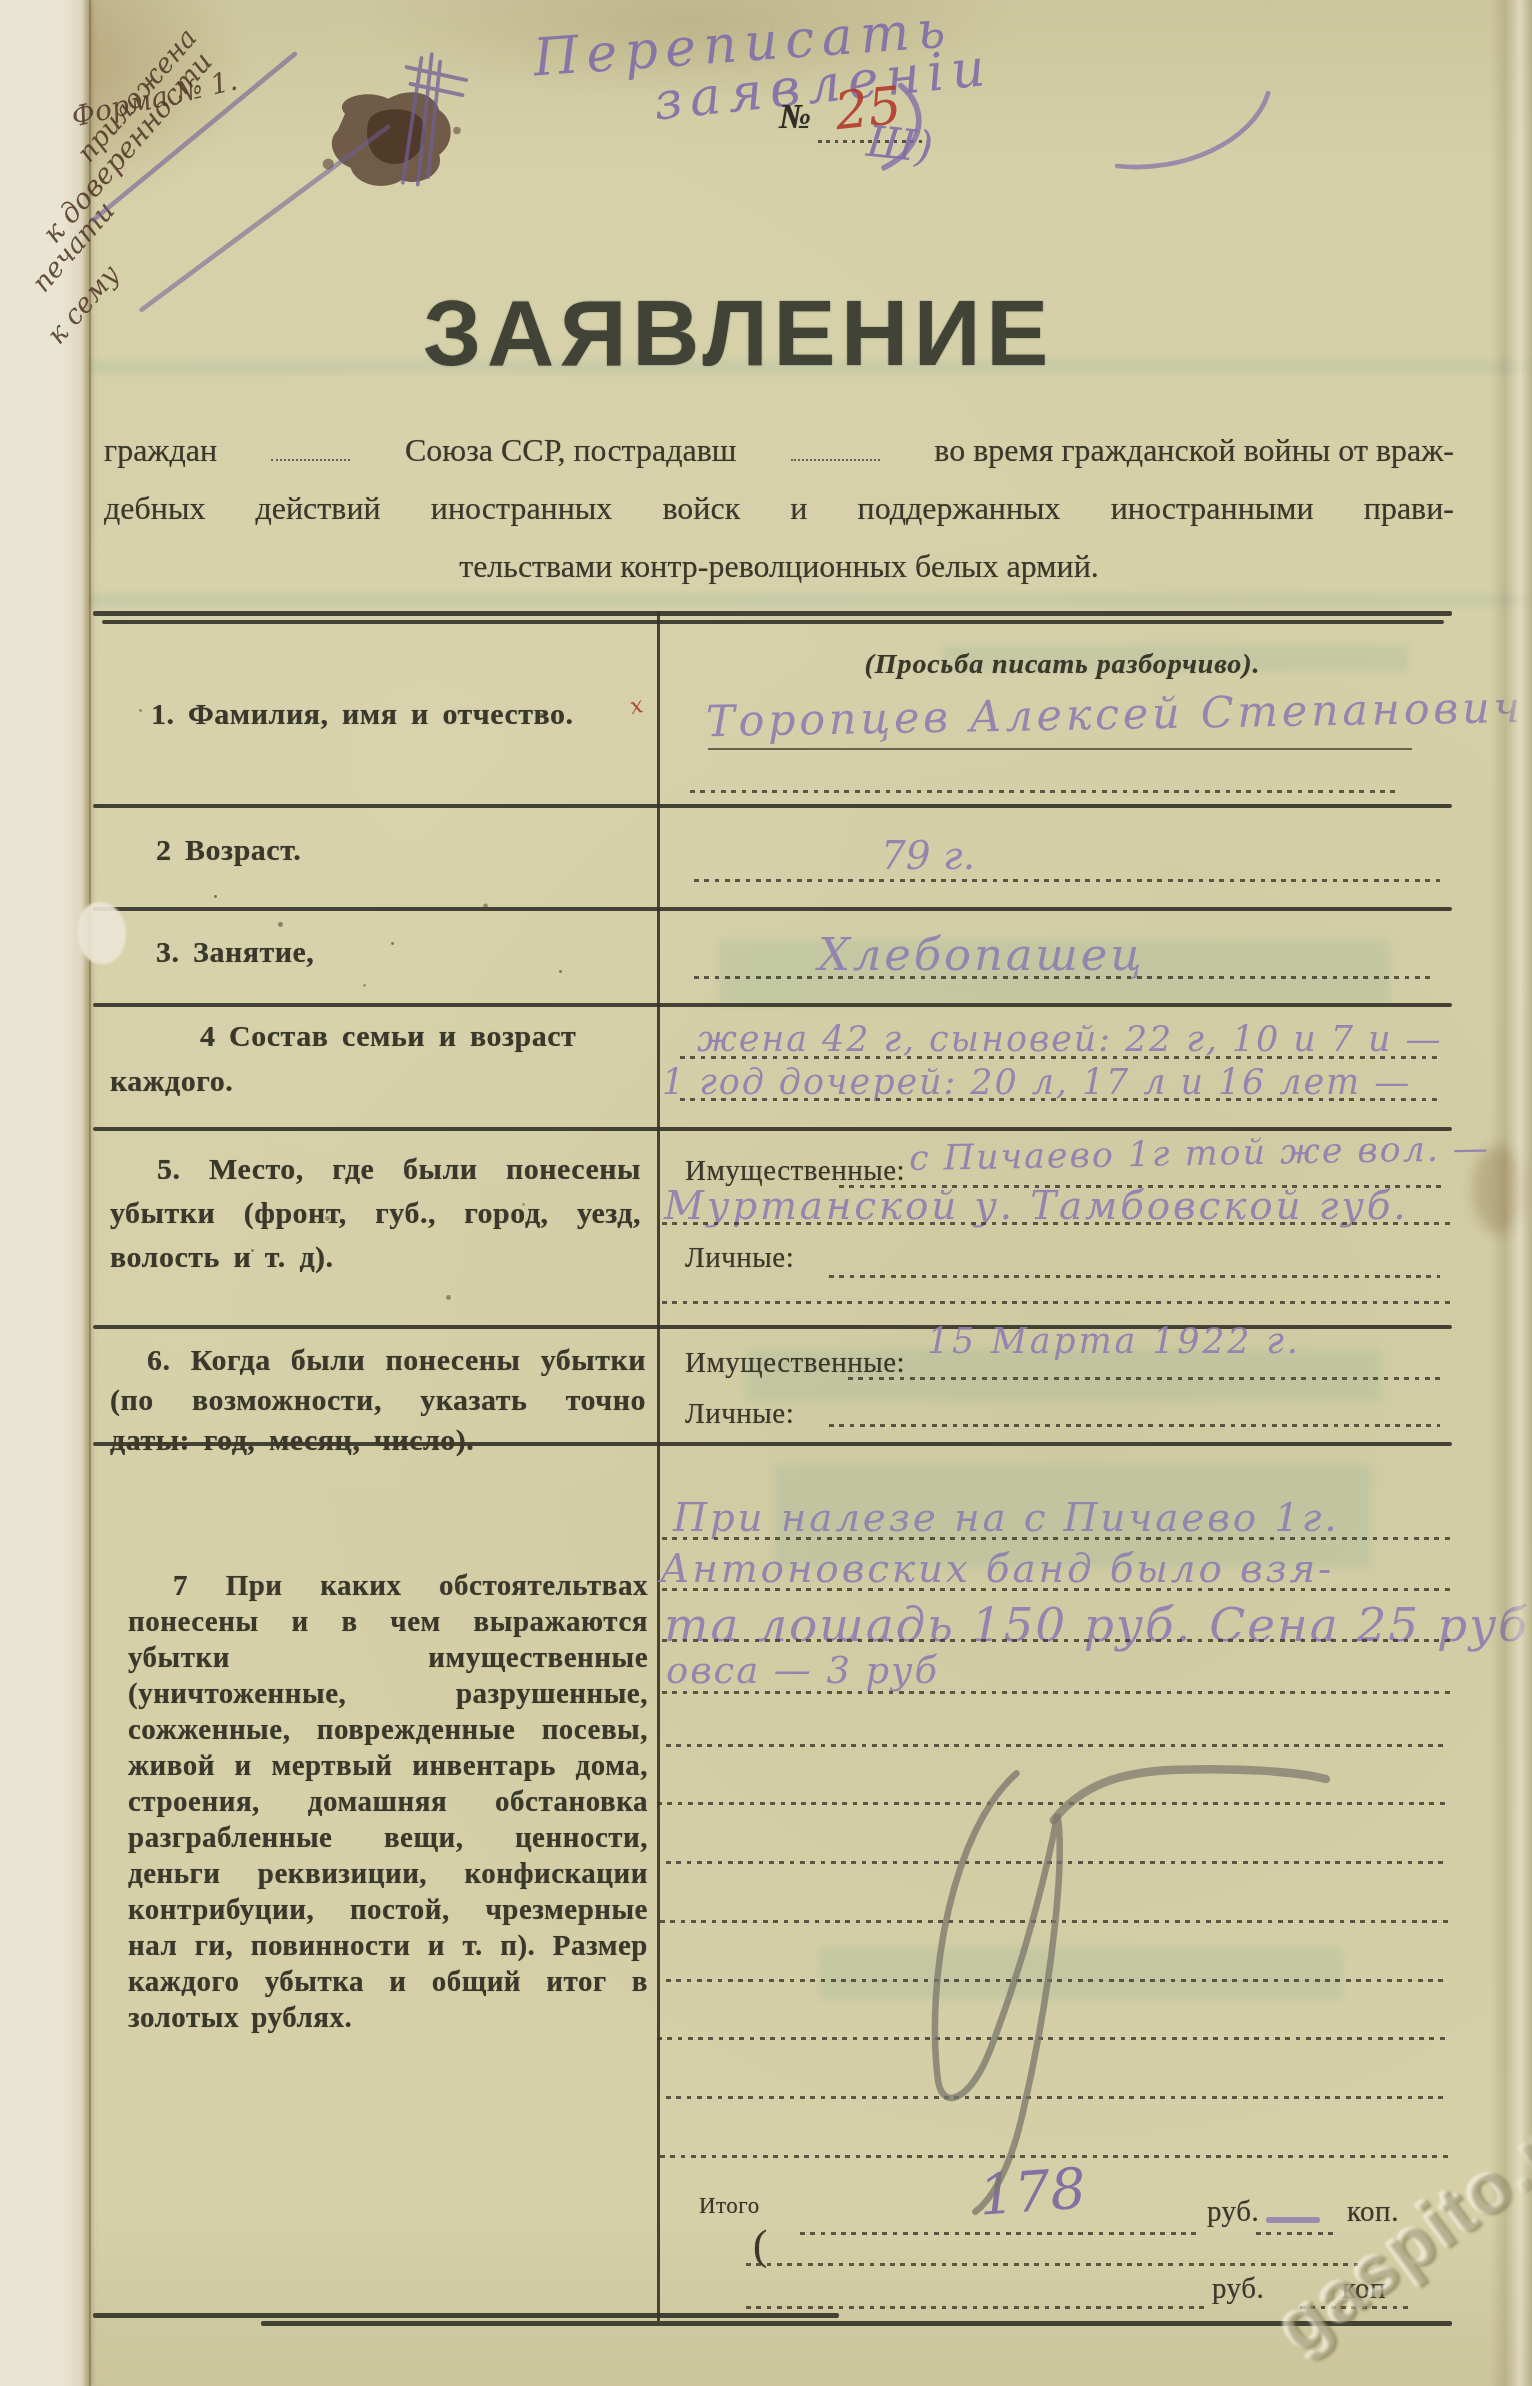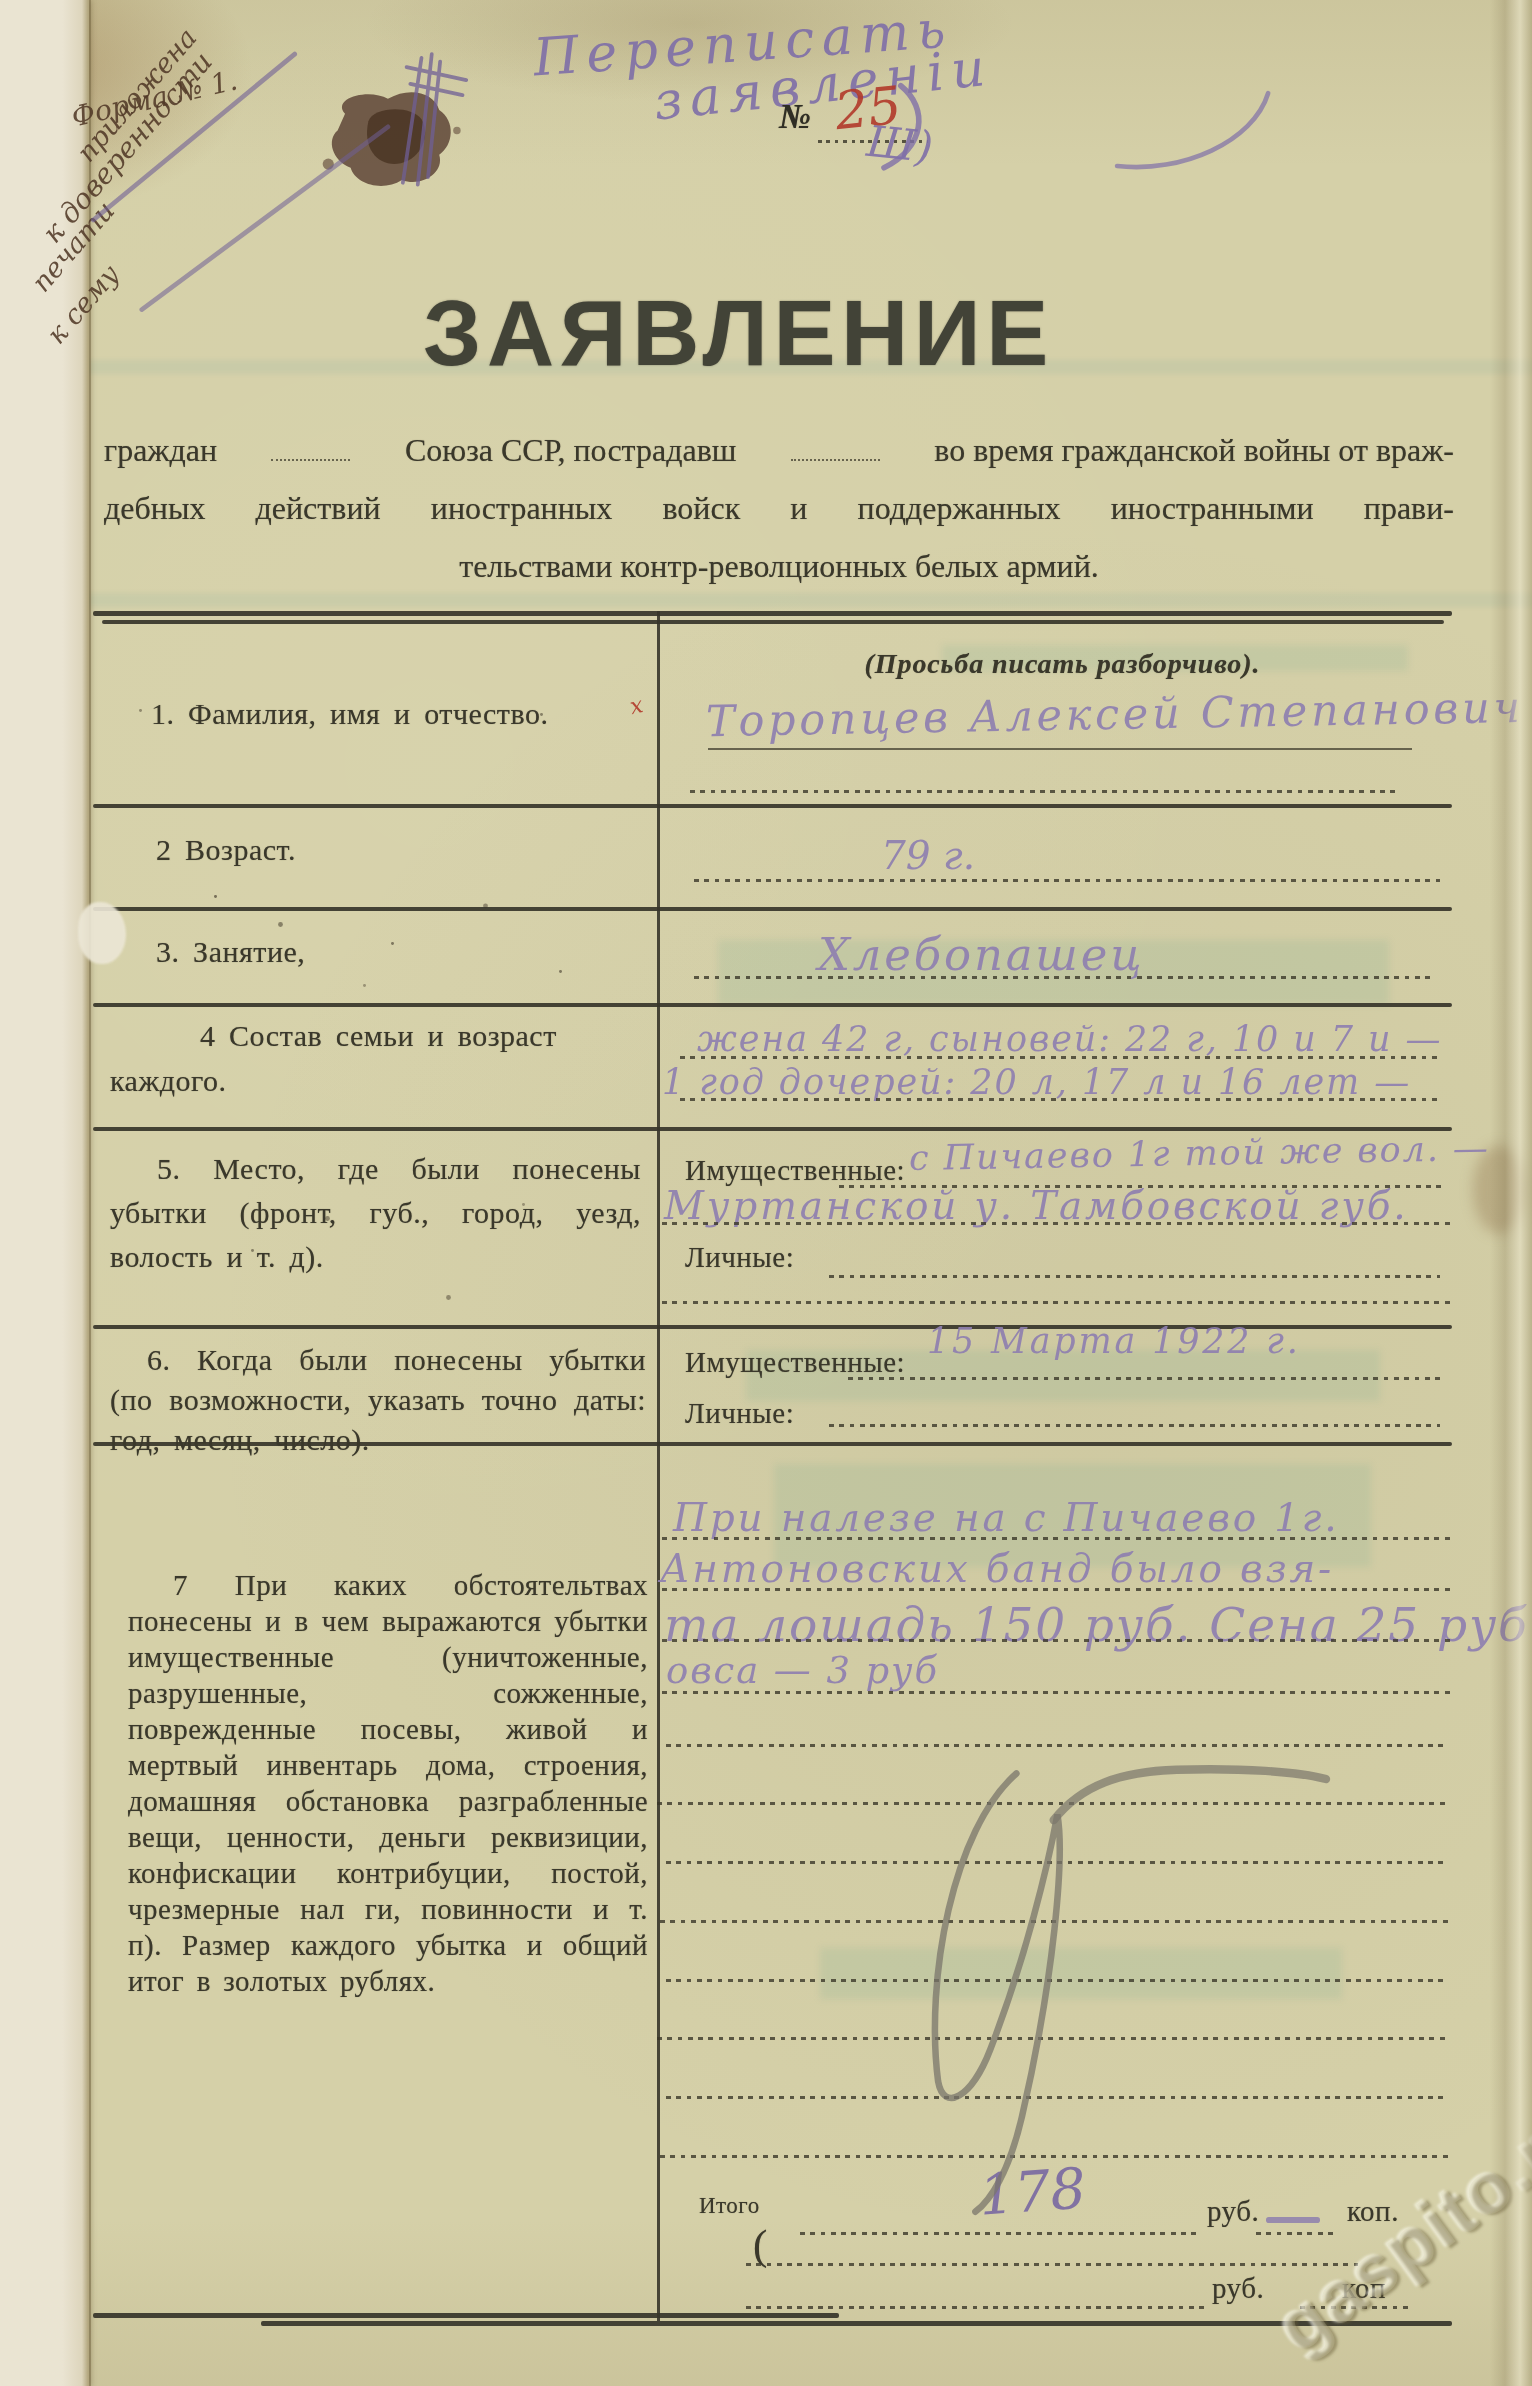--- a/index.html
+++ b/index.html
@@ -43,21 +43,21 @@
   .l-just { text-align:justify; text-align-last:justify; }
   .l-center { text-align:center; text-align-last:center; }
   .l-flex { display:flex; justify-content:space-between; align-items:baseline; }
   .blank { display:inline-block; height:34px; border-bottom:2.8px dotted rgba(55,52,38,.7); }
   .w85 { width:79px; } .w95 { width:89px; }
 
   
   .form-table { position:absolute; left:93px; top:611px; width:1359px; height:1710px; }
   .sep { position:absolute; height:3.7px; background:#37352a; border-radius:1.9px; opacity:.92; }
   .vsep { position:absolute; left:564px; top:0; width:2.8px; height:1710px; background:#37352a; opacity:.9; }
-  .q { position:absolute; font-size:30px; word-spacing:5.6px; letter-spacing:0.5px; }
+  .q { position:absolute; font-size:30px; word-spacing:5.6px; letter-spacing:0.5px;font-weight:bold; }
   .qblock { text-align:justify; }
   .lab { position:absolute; font-size:29px; letter-spacing:0.5px; }
   .dl { position:absolute; height:2.8px;
     background-image:repeating-linear-gradient(90deg, rgba(55,52,38,.78) 0 4.7px, transparent 4.7px 10.3px); }
   .sl { position:absolute; height:1.9px; background:rgba(55,52,38,.7); }
   .hw { position:absolute; font-family:"DejaVu Serif", serif; font-style:italic;
     color:#8f80b0; white-space:nowrap; opacity:.92; }
   .hw-dark { color:#7b6ba2; }
   .note { position:absolute; font-weight:bold; font-size:28px; text-align:center; letter-spacing:0.9px; }
 

